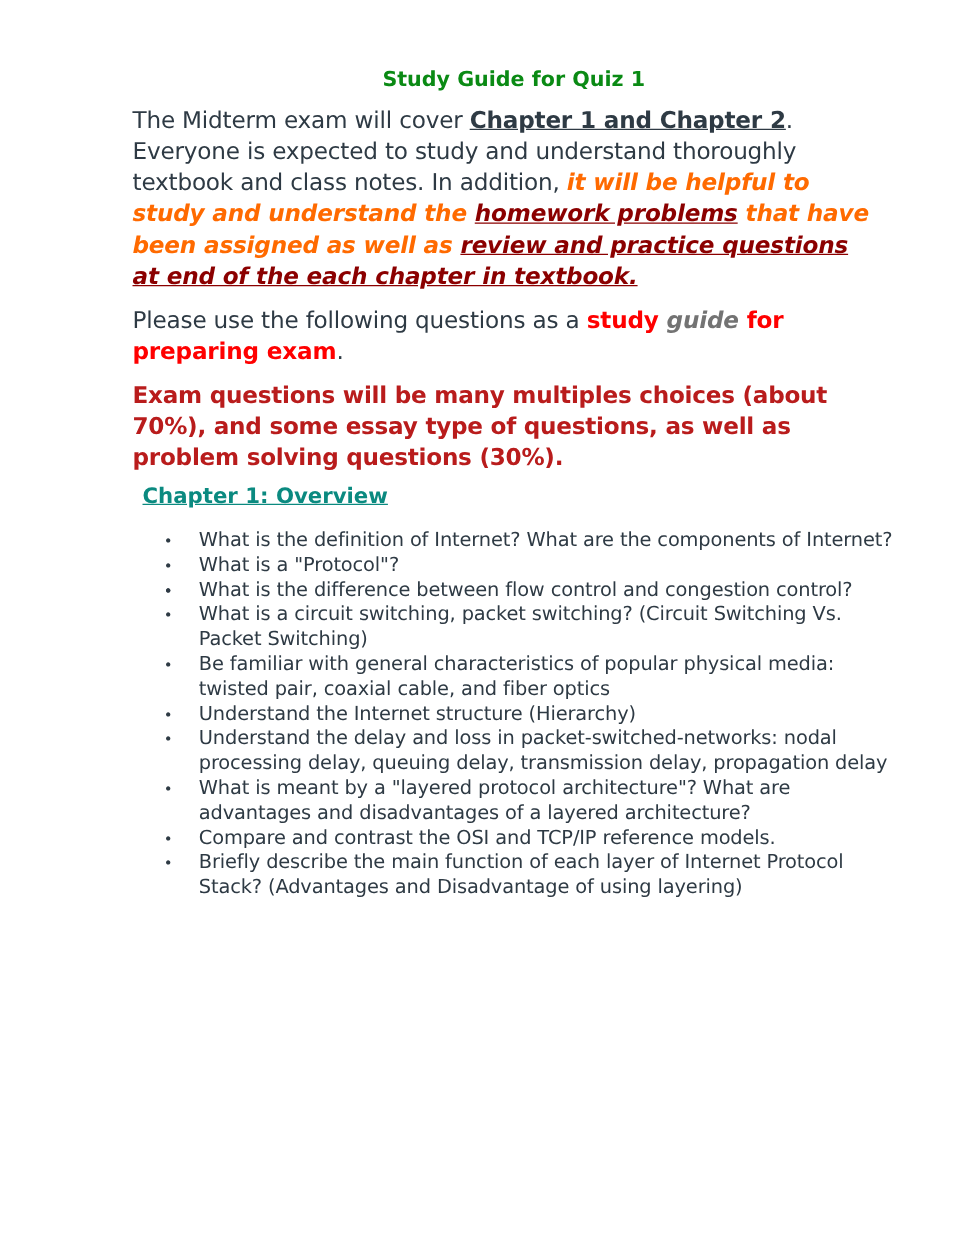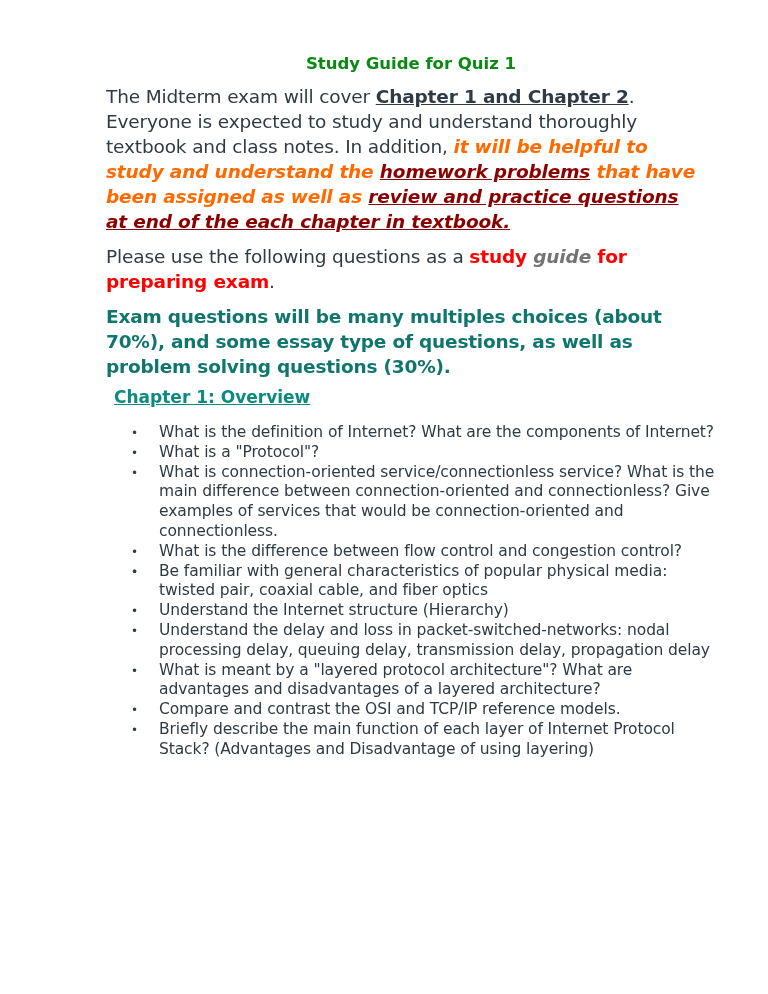--- a/index.html
+++ b/index.html
@@ -13,21 +13,21 @@
     text-align: center; color: #0a8a14; font-weight: bold; font-size: 16.5px;
     margin: 0 0 8px 0; line-height: 24px;
   }
   .p1 { font-size: 18.5px; line-height: 25px; margin: 0 16px 10px 0; color: #2e3a44; letter-spacing: -0.15px; }
   .p1 .bold-u { font-weight: bold; text-decoration: underline; color: #2e3a44; }
   .orange { color: #ff6a00; font-weight: bold; font-style: italic; }
   .darkred { color: #8b0000; font-weight: bold; font-style: italic; text-decoration: underline; }
   .p2 { font-size: 18.5px; line-height: 25px; margin: 0 0 10px 0; letter-spacing: -0.15px; }
   .red { color: #ff0000; font-weight: bold; }
   .red-i { color: #737373; font-weight: bold; font-style: italic; }
-  .p3 { font-size: 18.5px; line-height: 25px; font-weight: bold; margin: 0 0 6px 0; letter-spacing: -0.2px; color: #0f766e; }
+  .p3 { font-size: 18.5px; line-height: 25px; font-weight: bold; margin: 0 0 6px 0; letter-spacing: -0.2px; color: #b91c1c; }
   .chapter-head {
     font-size: 17px; font-weight: bold; color: #0b8a80; text-decoration: underline;
     margin: 0 16px 14px 8px; line-height: 24px; display: inline-block; cursor: pointer;
   }
   ul.q { list-style: none; margin: 0; padding: 0; }
   ul.q li {
     position: relative; padding-left: 53px; font-size: 15.5px; line-height: 19.8px;
     color: #2e3a44; letter-spacing: -0.1px;
   }
   ul.q li .bullet {
@@ -44,23 +44,23 @@
 
   <p class="p2"><span>Please use the following questions as a </span><span class="red">study </span><span class="red-i">guide</span><span class="red"> for preparing exam</span><span>.</span></p>
 
   <p class="p3">Exam questions will be many multiples choices (about 70%), and some essay type of questions, as well as problem solving questions (30%).</p>
 
   <div class="chapter-head">Chapter 1: Overview</div>
 
   <ul class="q">
     <li><span class="bullet">•</span><span>What is the definition of Internet? What are the components of Internet?</span></li>
     <li><span class="bullet">•</span><span>What is a "Protocol"?</span></li>
-    <li><span class="bullet">•</span><span>What is connection-oriented service/connectionless service? What is the main difference between connection-oriented and connectionless? Give examples of services that would be connection-oriented and connectionless.</span></li>
+    <li><span class="bullet">•</span></li>
     <li><span class="bullet">•</span><span>What is the difference between flow control and congestion control?</span></li>
-    <li><span class="bullet">•</span></li>
+    <li><span class="bullet">•</span><span>What is a circuit switching, packet switching? (Circuit Switching Vs. Packet Switching)</span></li>
     <li><span class="bullet">•</span><span>Be familiar with general characteristics of popular physical media: twisted pair, coaxial cable, and fiber optics</span></li>
     <li><span class="bullet">•</span><span>Understand the Internet structure (Hierarchy)</span></li>
     <li><span class="bullet">•</span><span>Understand the delay and loss in packet-switched-networks: nodal processing delay, queuing delay, transmission delay, propagation delay</span></li>
     <li><span class="bullet">•</span><span>What is meant by a "layered protocol architecture"? What are advantages and disadvantages of a layered architecture?</span></li>
     <li><span class="bullet">•</span><span>Compare and contrast the OSI and TCP/IP reference models.</span></li>
     <li><span class="bullet">•</span><span>Briefly describe the main function of each layer of Internet Protocol Stack? (Advantages and Disadvantage of using layering)</span></li>
   </ul>
 </div>
 
 </body></html>

